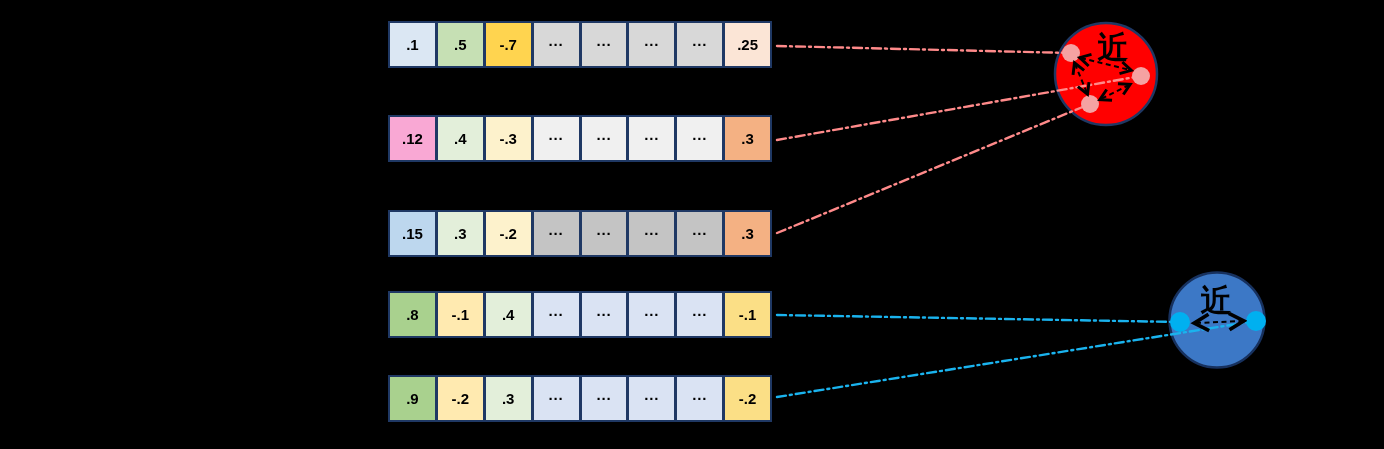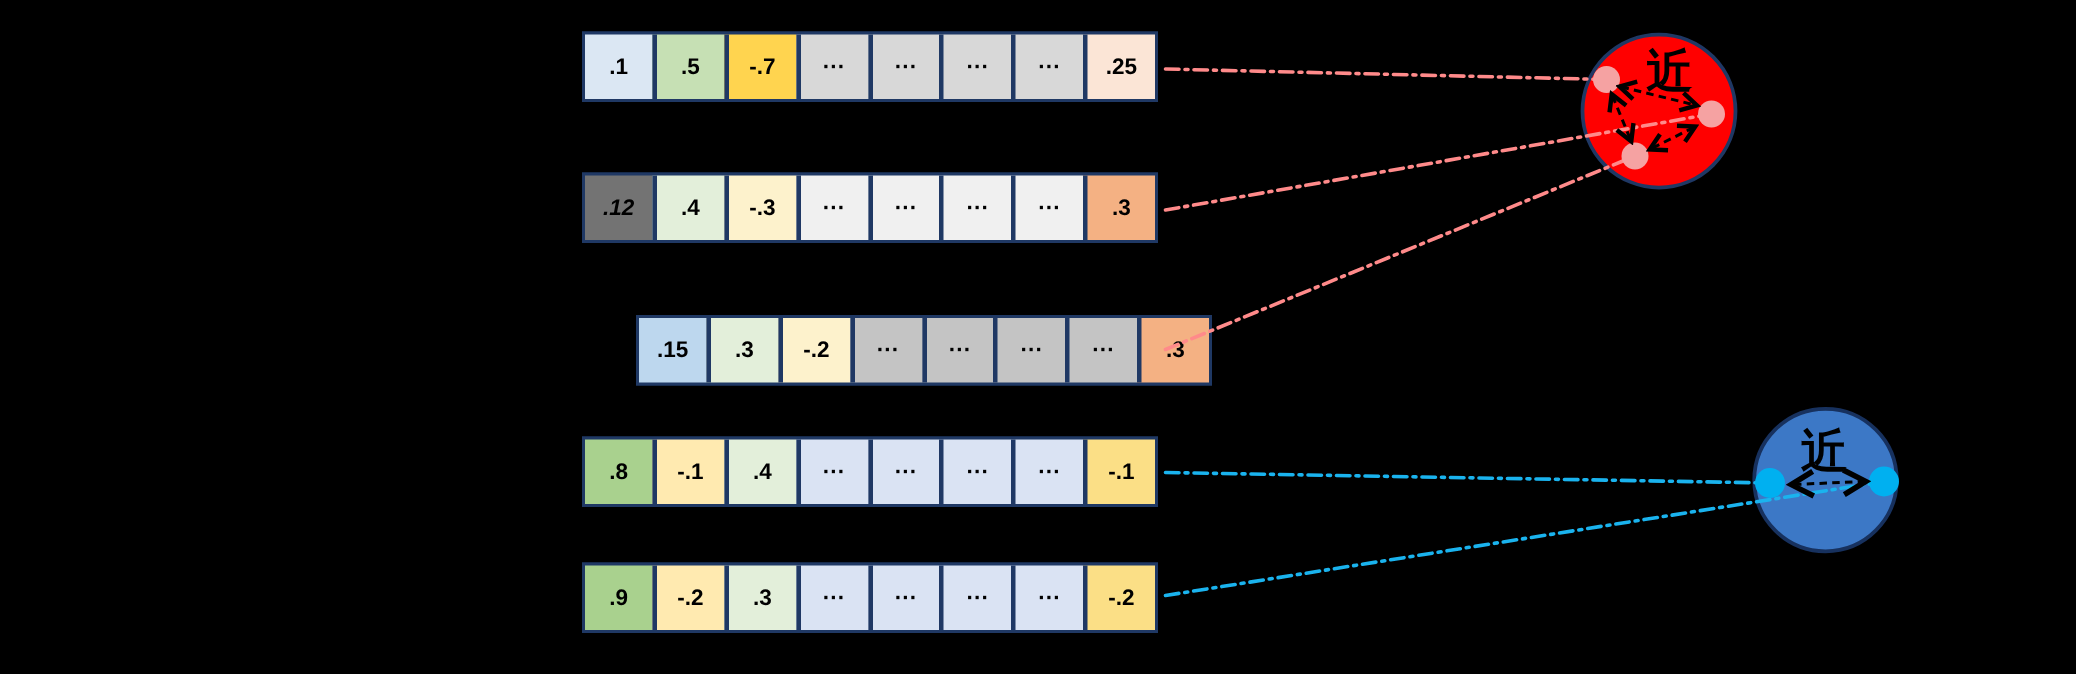--- a/index.html
+++ b/index.html
@@ -13,21 +13,21 @@
   .vector-row{
     position:absolute;
     left:388px;width:384px;height:47px;
     display:flex;
     border:2px solid #1f3864;
     box-sizing:border-box;
     background:#1f3864;
   }
   .row1{top:21px;}
   .row2{top:115px;}
-  .row3{top:210px;margin-left:36px;}
+  .row3{top:210px;}
   .row4{top:291px;}
   .row5{top:375px;}
   .cell{
     flex:1 1 0;
     display:flex;align-items:center;justify-content:center;
     font-size:15px;font-weight:bold;color:#000;
     border-left:3px solid #1f3864;
     overflow:hidden;
   }
   .cell:first-child{border-left:none;}
@@ -50,21 +50,21 @@
     <div class="cell" style="background: rgb(198, 224, 180);">.5</div>
     <div class="cell" style="background: rgb(255, 212, 79);">-.7</div>
     <div class="cell" style="background: rgb(216, 216, 216);">···</div>
     <div class="cell" style="background: rgb(216, 216, 216);">···</div>
     <div class="cell" style="background: rgb(216, 216, 216);">···</div>
     <div class="cell" style="background: rgb(216, 216, 216);">···</div>
     <div class="cell" style="background: rgb(251, 229, 214);">.25</div>
   </div>
 
   <div class="vector-row row2">
-    <div class="cell" style="background: #737373; font-style: italic;">.12</div>
+    <div class="cell" style="background: #f9a8d4;">.12</div>
     <div class="cell" style="background: rgb(227, 239, 218);">.4</div>
     <div class="cell" style="background: rgb(253, 242, 204);">-.3</div>
     <div class="cell" style="background: rgb(240, 240, 240);">···</div>
     <div class="cell" style="background: rgb(240, 240, 240);">···</div>
     <div class="cell" style="background: rgb(240, 240, 240);">···</div>
     <div class="cell" style="background: rgb(240, 240, 240);">···</div>
     <div class="cell" style="background: rgb(244, 177, 131);">.3</div>
   </div>
 
   <div class="vector-row row3">

